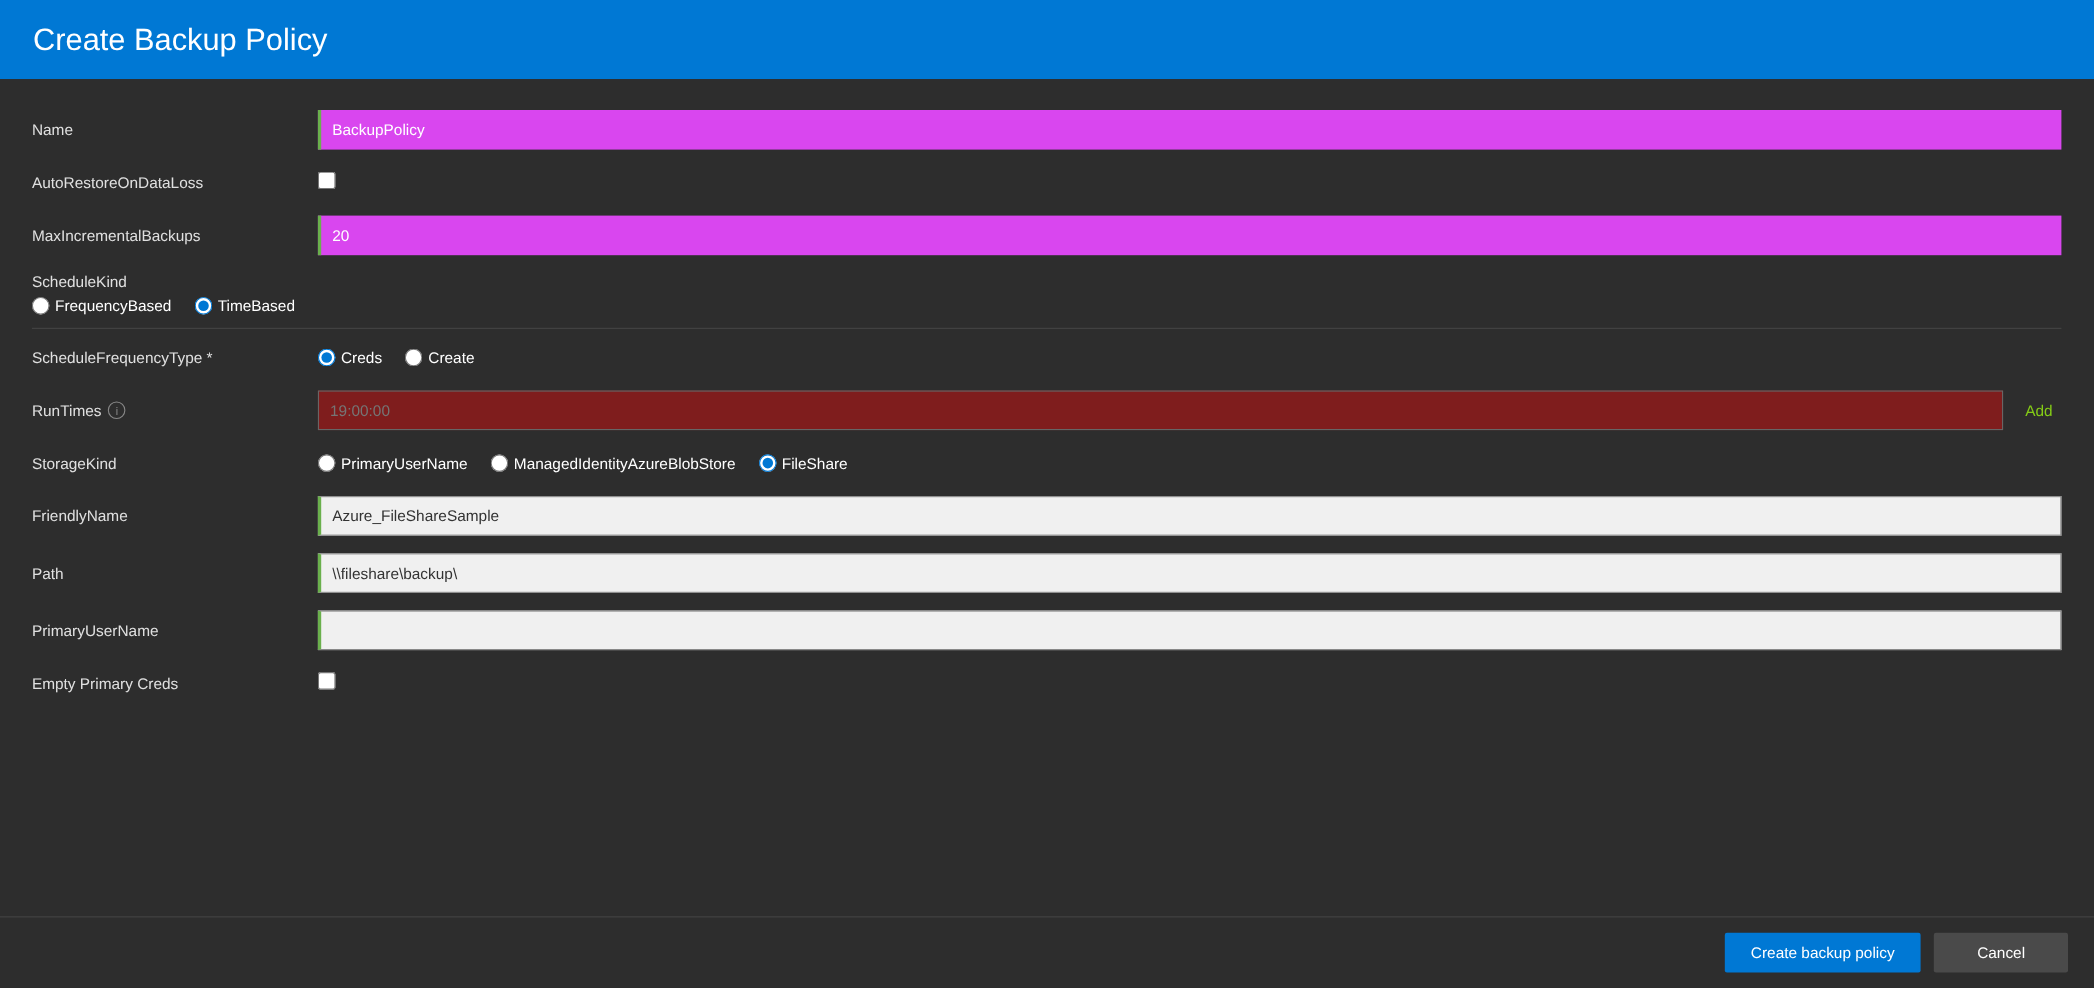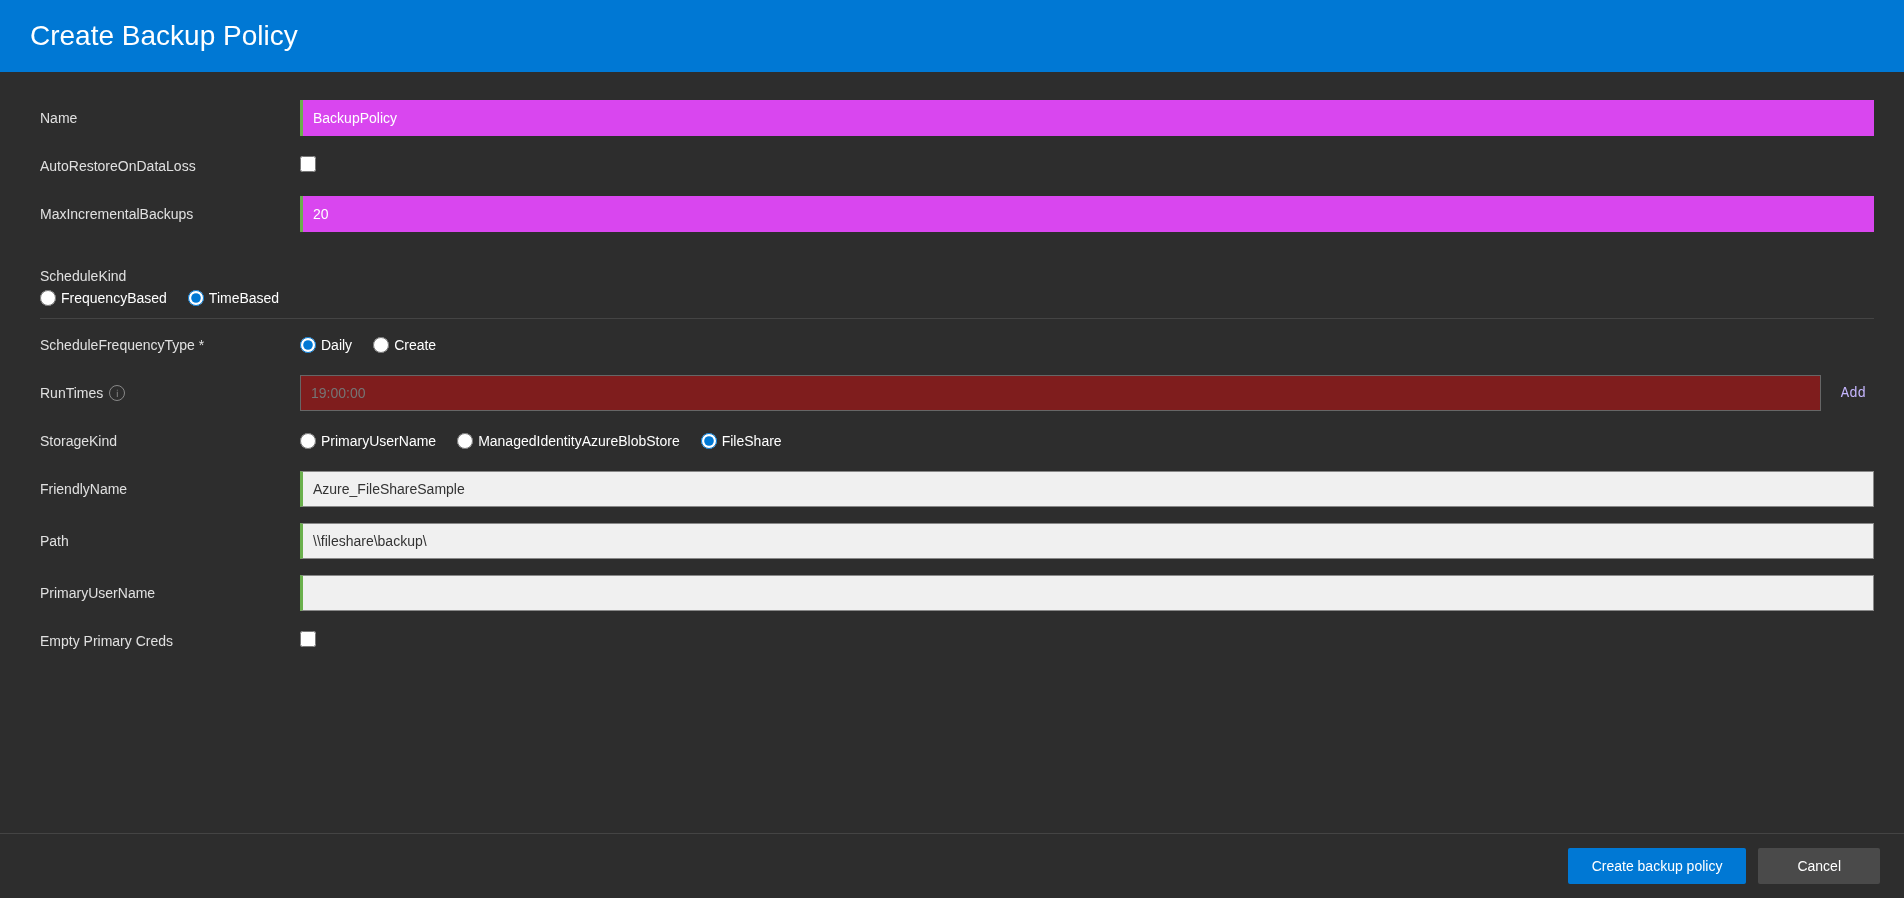--- a/index.html
+++ b/index.html
@@ -26,21 +26,21 @@
     }
 
     .header-title {
       font-size: 28px;
       font-weight: 400;
       color: #ffffff;
     }
 
     .form-container {
       flex: 1;
-      padding: 20px 30px 0 40px;
+      padding: 20px 30px 0 29px;
       overflow-y: auto;
       background-color: #2d2d2d;
     }
 
     .form-row {
       display: flex;
       align-items: center;
       padding: 8px 0;
       min-height: 44px;
     }
@@ -107,21 +107,20 @@
 
     .radio-input {
       accent-color: #0078d4;
       width: 16px;
       height: 16px;
       cursor: pointer;
     }
 
     .schedule-kind-section {
       padding: 8px 0;
-      margin-top: 20px;
     }
 
     .schedule-kind-label {
       font-size: 14px;
       color: #e0e0e0;
       margin-bottom: 6px;
     }
 
     .runtimes-row {
       display: flex;
@@ -136,26 +135,25 @@
       color: #aaaaaa;
       padding: 8px 10px;
       font-size: 14px;
       outline: none;
       height: 36px;
     }
 
     .add-button {
       background-color: transparent;
       border: none;
-      color: #c4b5fd;
+      color: #84cc16;
       font-size: 14px;
       cursor: pointer;
       padding: 4px 8px;
       white-space: nowrap;
-      font-family: Liberation Mono, monospace;
     }
 
     .info-icon {
       display: inline-flex;
       align-items: center;
       justify-content: center;
       width: 16px;
       height: 16px;
       border-radius: 50%;
       border: 1px solid #888;
@@ -246,21 +244,21 @@
   </div>
 
   <div class="divider"></div>
 
   <div class="form-row">
     <div class="form-label">ScheduleFrequencyType *</div>
     <div class="form-control">
       <div class="radio-group">
         <label class="radio-option">
           <input type="radio" name="scheduleFrequencyType" class="radio-input" checked="" style="">
-          <span>Daily</span>
+          <span>Creds</span>
         </label>
         <label class="radio-option">
           <input type="radio" name="scheduleFrequencyType" class="radio-input" style="">
           <span>Create</span>
         </label>
       </div>
     </div>
   </div>
 
   <div class="form-row">

